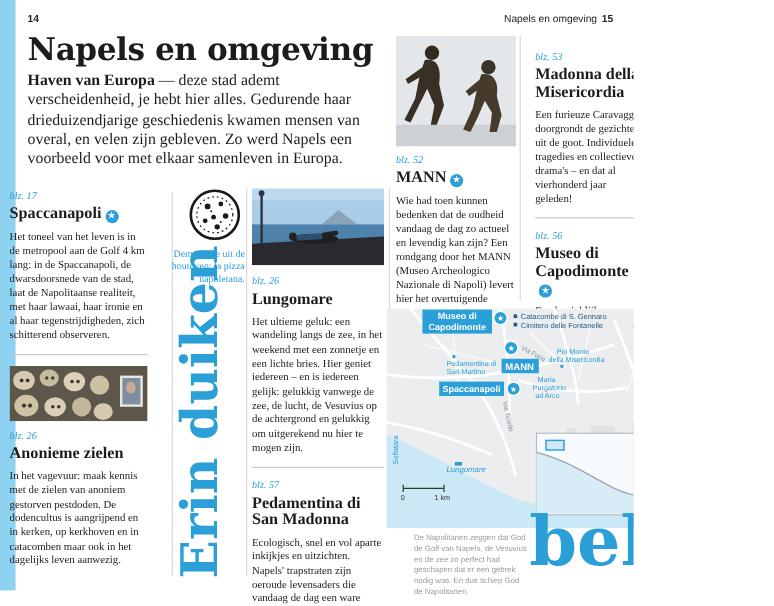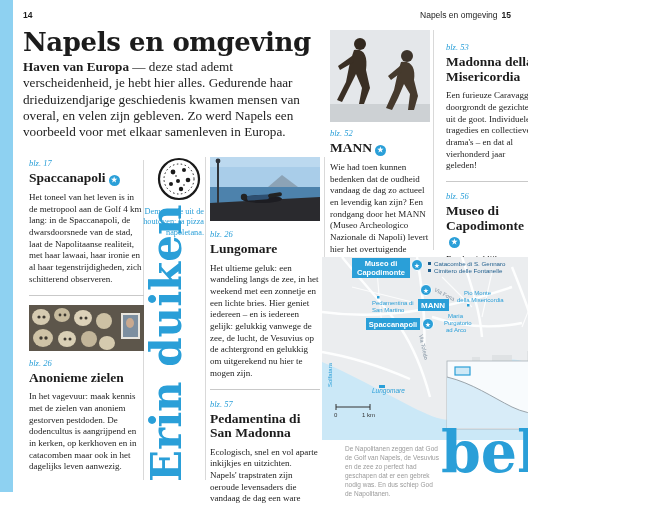--- a/index.html
+++ b/index.html
@@ -54,21 +54,21 @@
   <div class="abs intro">
     <b>Haven van Europa</b><span> — deze stad ademt verscheidenheid, je hebt hier alles. Gedurende haar drieduizendjarige geschiedenis kwamen mensen van overal, en velen zijn gebleven. Zo werd Napels een voorbeeld voor met elkaar samenleven in Europa.</span>
   </div>
 
   <div class="abs vline" style="left:143px;top:160px;height:320px;"></div>
   <div class="abs vline" style="left:205px;top:157px;height:323px;"></div>
   <div class="abs vline" style="left:324px;top:157px;height:283px;"></div>
   <div class="abs vline" style="left:433px;top:30px;height:220px;"></div>
   <div class="abs vline" style="left:531px;top:35px;height:405px;"></div>
 
-  <div class="abs col" style="left:29px;top:158px;width:115px;">
+  <div class="abs col" style="left:8px;top:158px;width:115px;">
     <div class="sec">
       <div class="blz">blz. 17</div>
       <h3><span>Spaccanapoli</span><span class="star">★</span></h3>
       <p>Het toneel van het leven is in de metropool aan de Golf 4 km lang: in de Spaccanapoli, de dwarsdoorsnede van de stad, laat de Napolitaanse realiteit, met haar lawaai, haar ironie en al haar tegenstrijdigheden, zich schitterend observeren.</p>
     </div>
     <div class="hrule"></div>
     <svg class="photo" width="115" height="46" viewBox="0 0 115 46">
       <rect width="115" height="46" fill="#5d564b"></rect>
       <ellipse cx="12" cy="12" rx="9" ry="8" fill="#d6cbb1"></ellipse>
         <ellipse cx="33" cy="10" rx="8" ry="7" fill="#c7bb9e"></ellipse>

